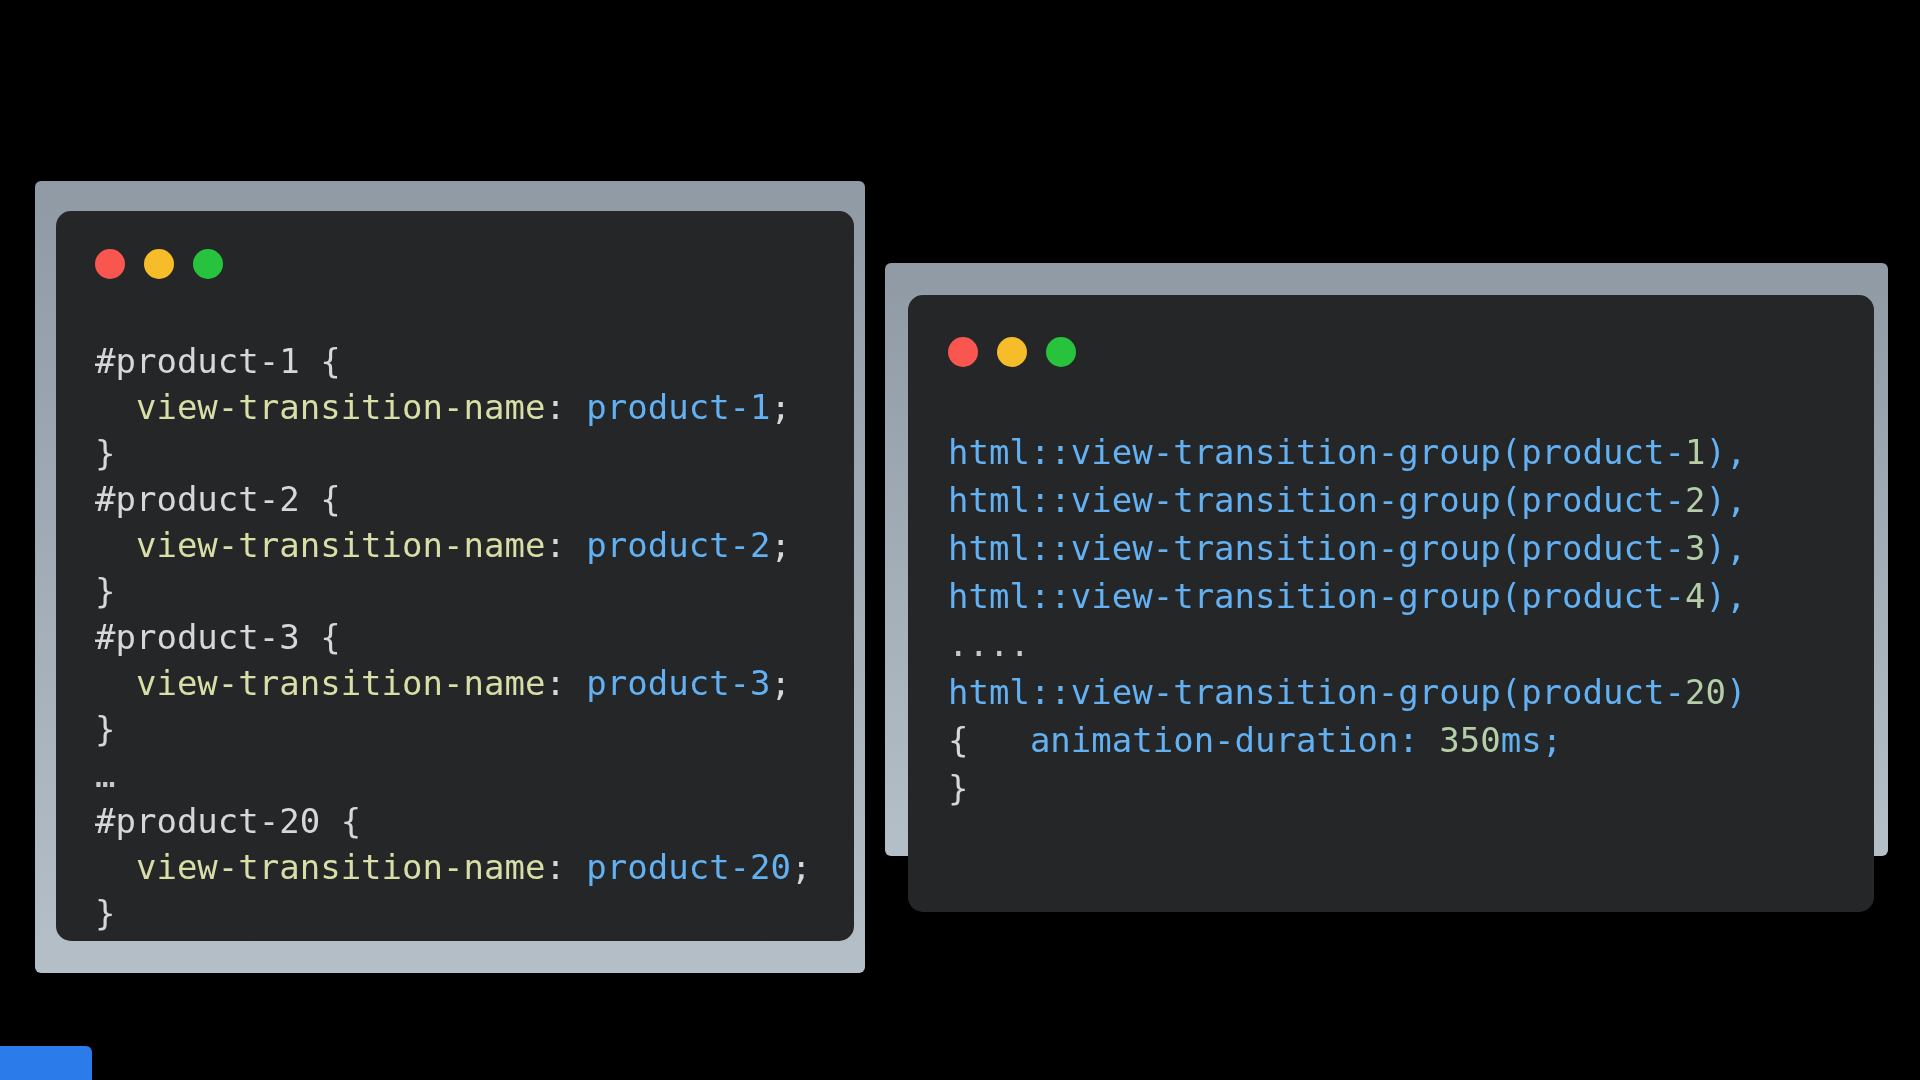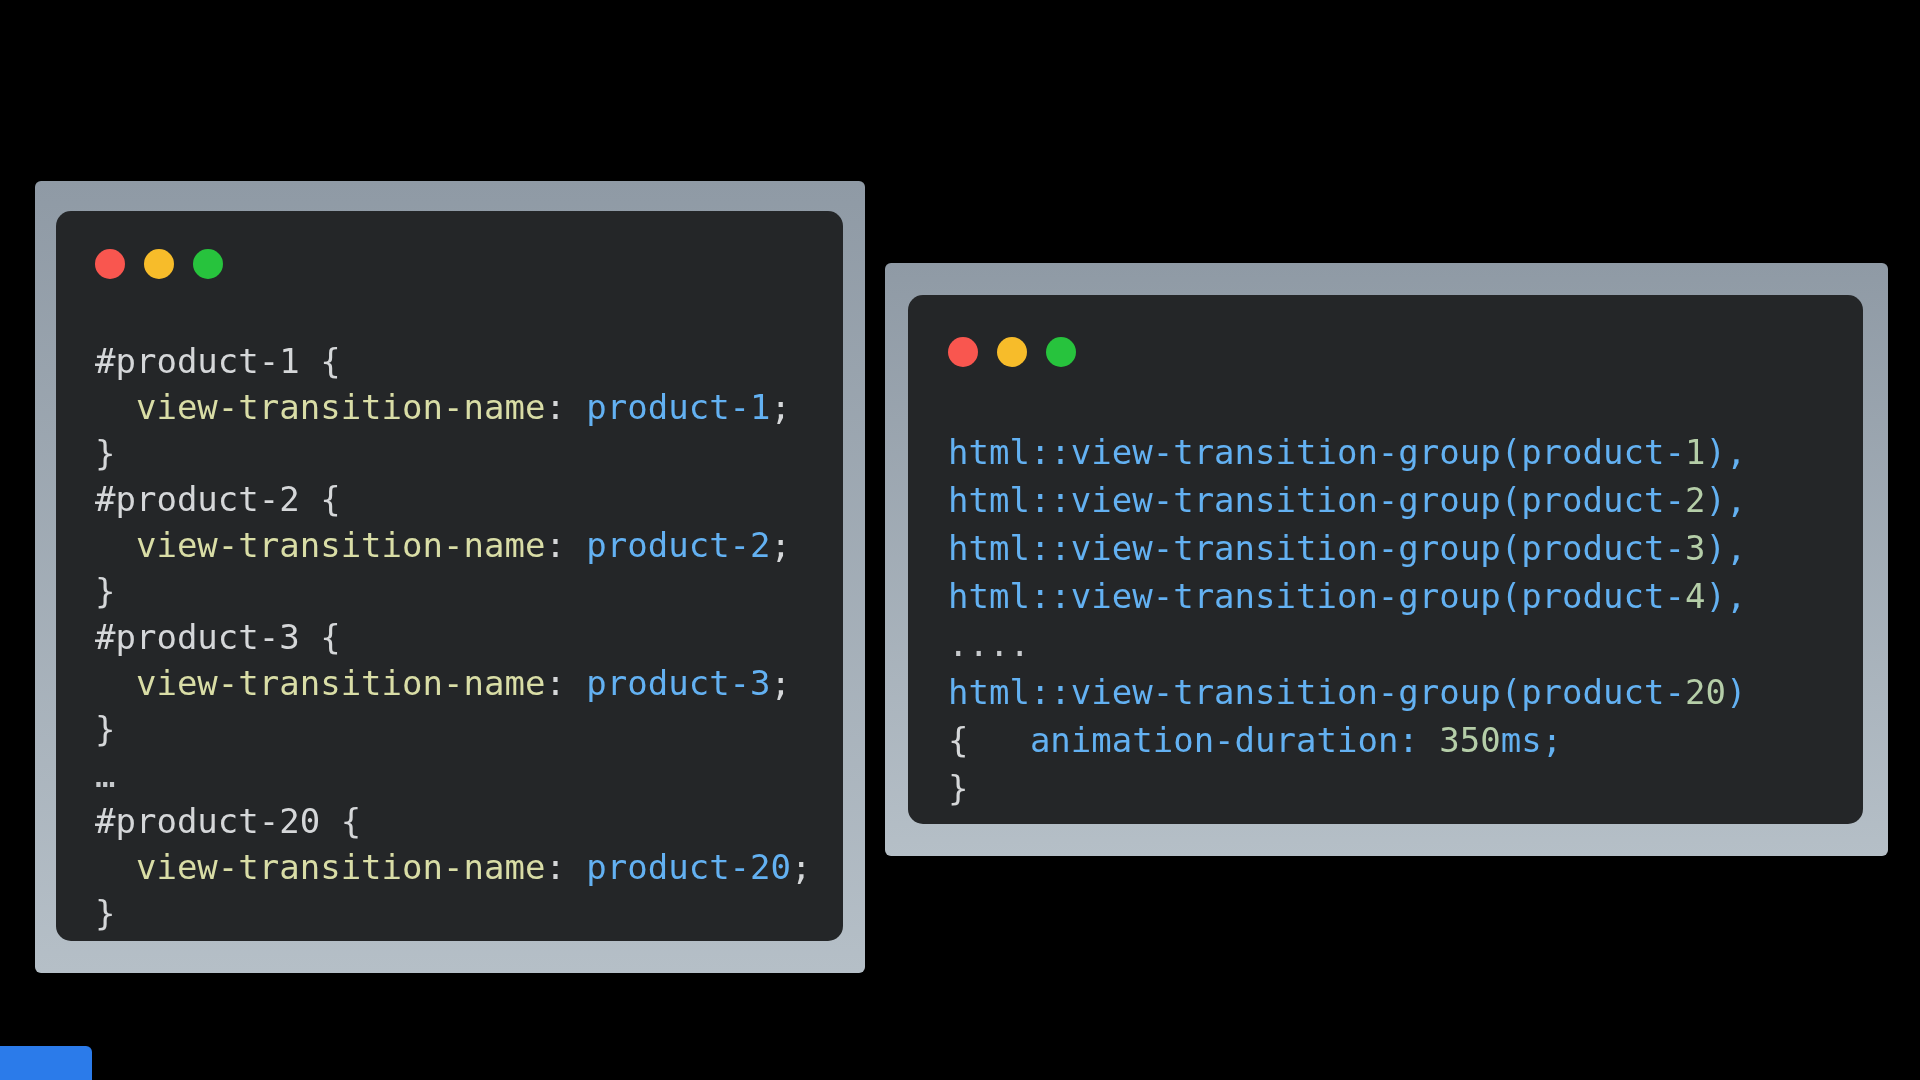--- a/index.html
+++ b/index.html
@@ -17,23 +17,24 @@
   .window{
     position:absolute;border-radius:6px;
     background:linear-gradient(180deg,var(--frame-top,#8f9aa5) 0%,var(--frame-bottom,#b5bfc7) 100%);
   }
   .win-left{left:35px;top:181px;width:830px;height:792px;}
   .win-right{left:885px;top:263px;width:1003px;height:593px;}
   .win-inner{
     position:absolute;border-radius:15px;
     background:var(--window-bg,#242628);
     overflow:hidden;
+    padding-left:11px;
   }
   .win-left .win-inner{left:21px;top:30px;width:787px;height:730px;}
-  .win-right .win-inner{left:23px;top:32px;width:955px;height:529px;}
+  .win-right .win-inner{left:23px;top:32px;width:955px;height:617px;}
   .lights{position:absolute;display:flex;gap:19px;}
   .win-left .lights{left:39px;top:38px;}
   .win-right .lights{left:40px;top:42px;}
   .dot{width:30px;height:30px;border-radius:50%;display:inline-block;}
   .dot.red{background:var(--dot-red,#f9564f);}
   .dot.yellow{background:var(--dot-yellow,#f7bc2a);}
   .dot.green{background:var(--dot-green,#27c33d);}
   pre.code{
     position:absolute;margin:0;
     font-family:"DejaVu Sans Mono","Liberation Mono",monospace;

